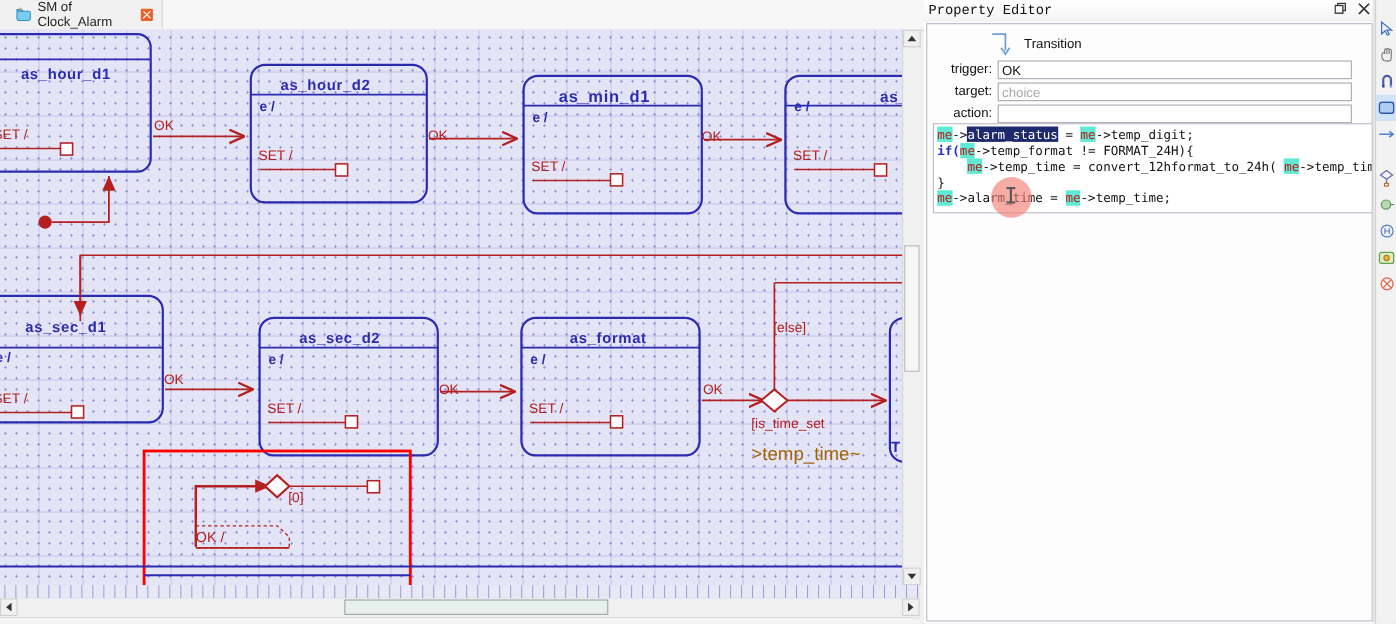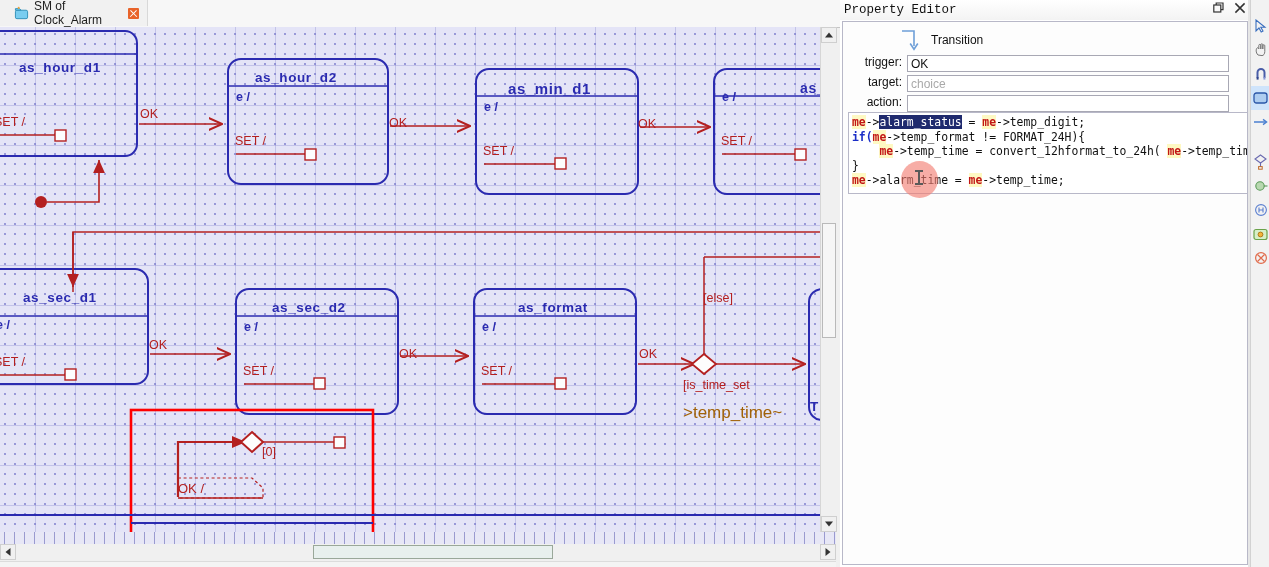--- a/index.html
+++ b/index.html
@@ -94,21 +94,21 @@
     border:1px solid #a8a8b4;background:#fff;font-family:"Liberation Sans",sans-serif;
     font-size:12px;color:#111;padding:0 3px;outline:none;}
   .fieldrow input::placeholder{color:#a9a9a9;}
 
   .codebox{position:absolute;left:5px;top:90px;width:400px;height:82px;
     background:#ffffff;border:1px solid #b8b8c8;box-sizing:border-box;overflow:hidden;}
   .code{position:absolute;left:3px;top:2px;width:400px;
     font-family:"DejaVu Sans Mono", monospace;font-size:11.4px;line-height:14.6px;
     color:#101010;white-space:pre;}
   .kw{color:#1b2ec7;font-weight:bold;}
-  .me{background:#fef9c3;color:#c21616;font-weight:bold;}
+  .me{background:#5eead4;color:#c21616;font-weight:normal;}
   .sel{background:#1f2a6e;color:#ffffff;}
 
   .clickdot{position:absolute;left:901px;top:161px;width:37px;height:37px;border-radius:50%;
     background:rgba(242,122,112,.62);}
   .ibeam{position:absolute;left:918px;top:170px;width:2px;height:15px;background:#5a5a5a;}
   .ibeam::before,.ibeam::after{content:"";position:absolute;left:-3px;width:8px;height:2px;background:#5a5a5a;}
   .ibeam::before{top:0;}
   .ibeam::after{bottom:0;}
 
   

